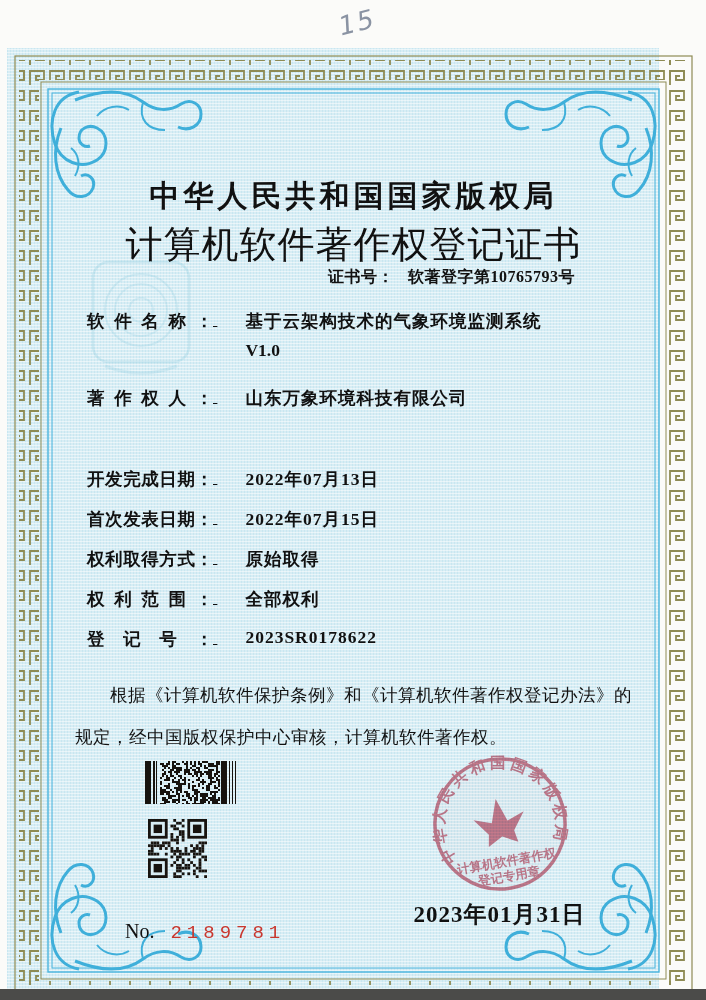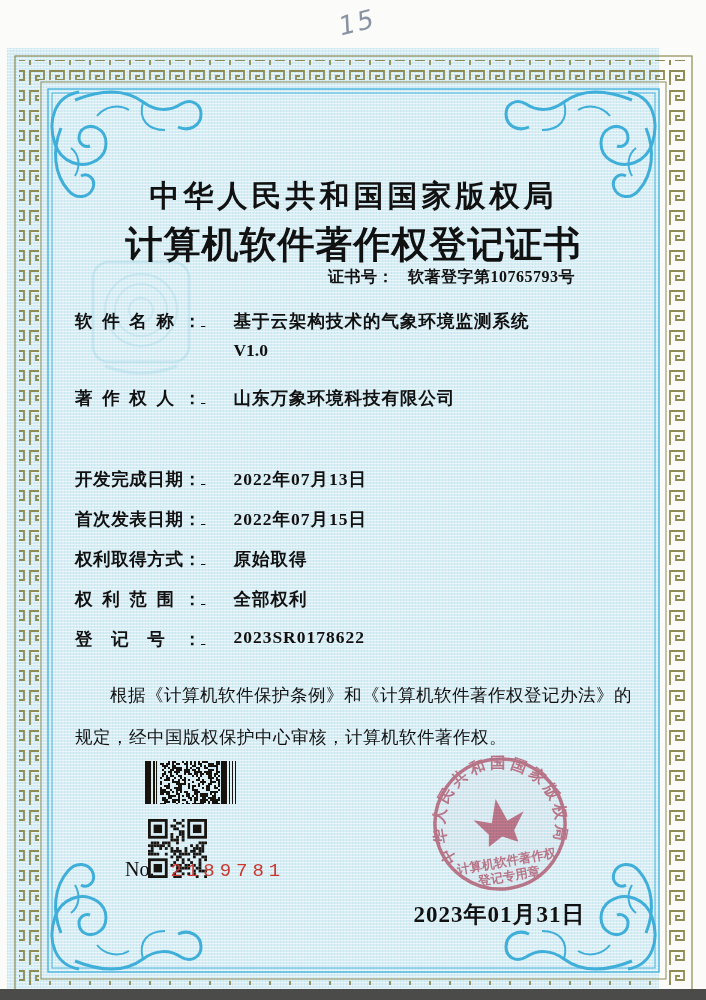--- a/index.html
+++ b/index.html
@@ -28,42 +28,42 @@
   }
   .border-svg{position:absolute;left:0;top:0;width:693px;height:965px;}
   .watermark{position:absolute;left:82px;top:210px;width:104px;height:118px;opacity:.55;}
   
   .authority{
     position:absolute;left:0;top:128px;width:693px;text-align:center;
     font-size:30px;font-weight:bold;letter-spacing:4px;
   }
   .cert-title{
     position:absolute;left:0;top:172px;width:693px;text-align:center;
-    font-size:37px;font-weight:bold;letter-spacing:1px;
+    font-size:37px;font-weight:normal;letter-spacing:1px;
   }
   .cert-no{
     position:absolute;top:219px;right:84px;
     font-size:16px;font-weight:bold;letter-spacing:.5px;
   }
   .cert-no .v{margin-left:14px;}
   
-  .frow{position:absolute;left:68px;font-size:17.5px;font-weight:bold;text-decoration:underline;}
+  .frow{position:absolute;left:80px;font-size:17.5px;font-weight:bold;text-decoration:underline;}
   .flabel{display:inline-block;width:126px;text-align:justify;text-align-last:justify;vertical-align:top;}
   .fvalue{display:inline-block;margin-left:28px;vertical-align:top;letter-spacing:1px;}
   .fvalue .l2{margin-top:7px;letter-spacing:0;}
   
   .body-par{
     position:absolute;left:68px;top:626px;width:566px;
     font-size:17.5px;font-weight:normal;line-height:42px;letter-spacing:.5px;
   }
   .body-par .ln1{text-indent:2em;}
   
   .barcode{position:absolute;left:138px;top:713px;}
   .qrcode{position:absolute;left:141px;top:771px;}
-  .serial{position:absolute;left:118px;top:810px;font-size:20px;}
+  .serial{position:absolute;left:118px;top:872px;font-size:20px;}
   .serial .num{color:#c9372e;font-size:19px;letter-spacing:5px;margin-left:16px;font-family:"Liberation Mono","DejaVu Sans Mono",monospace;}
   .seal{position:absolute;left:417px;top:700px;width:152px;height:152px;opacity:.87;mix-blend-mode:multiply;}
   .issue-date{
     position:absolute;left:405px;top:851px;width:175px;text-align:center;
     font-size:23px;font-weight:bold;letter-spacing:1px;
   }
 </style>
 </head>
 <body>
 

